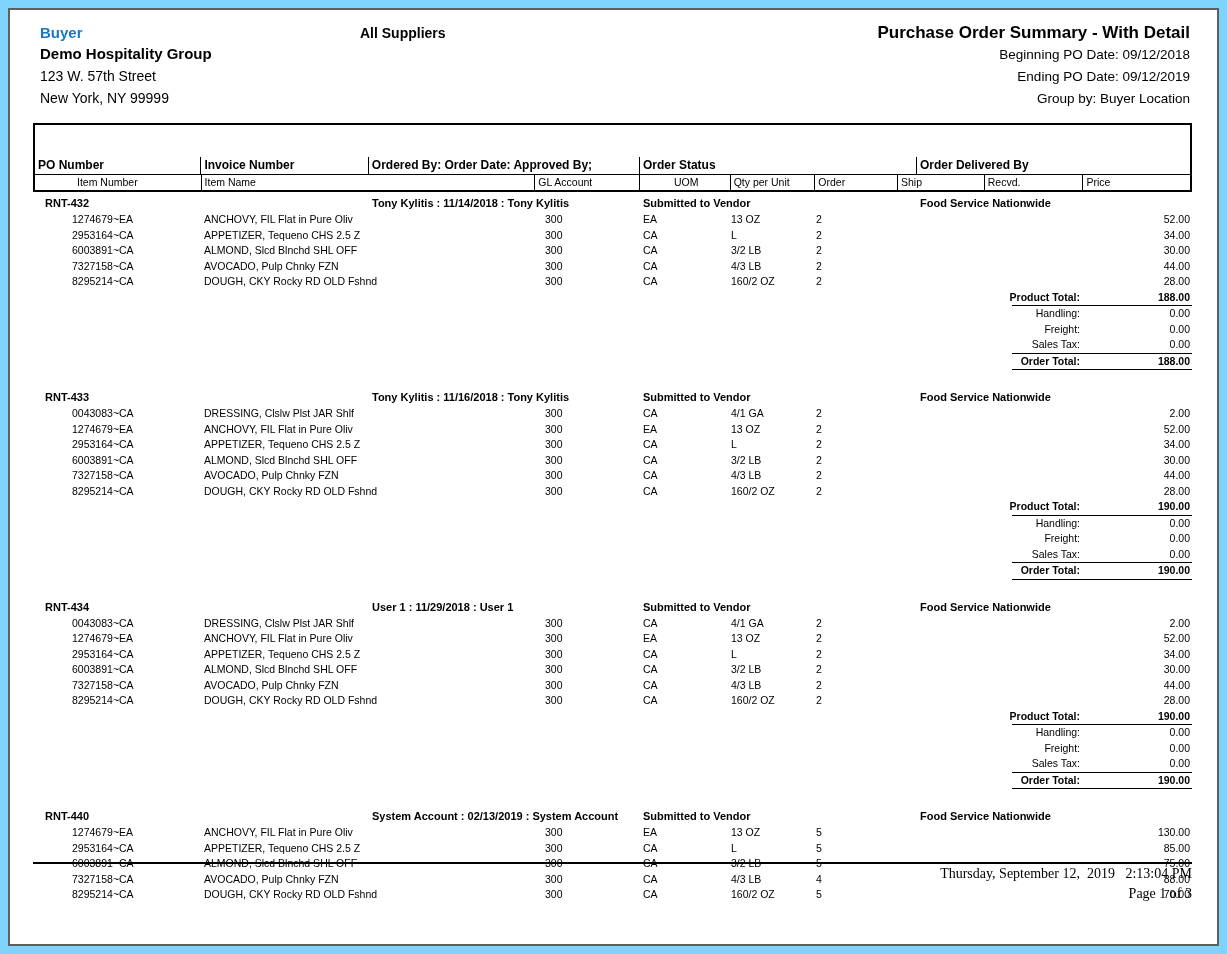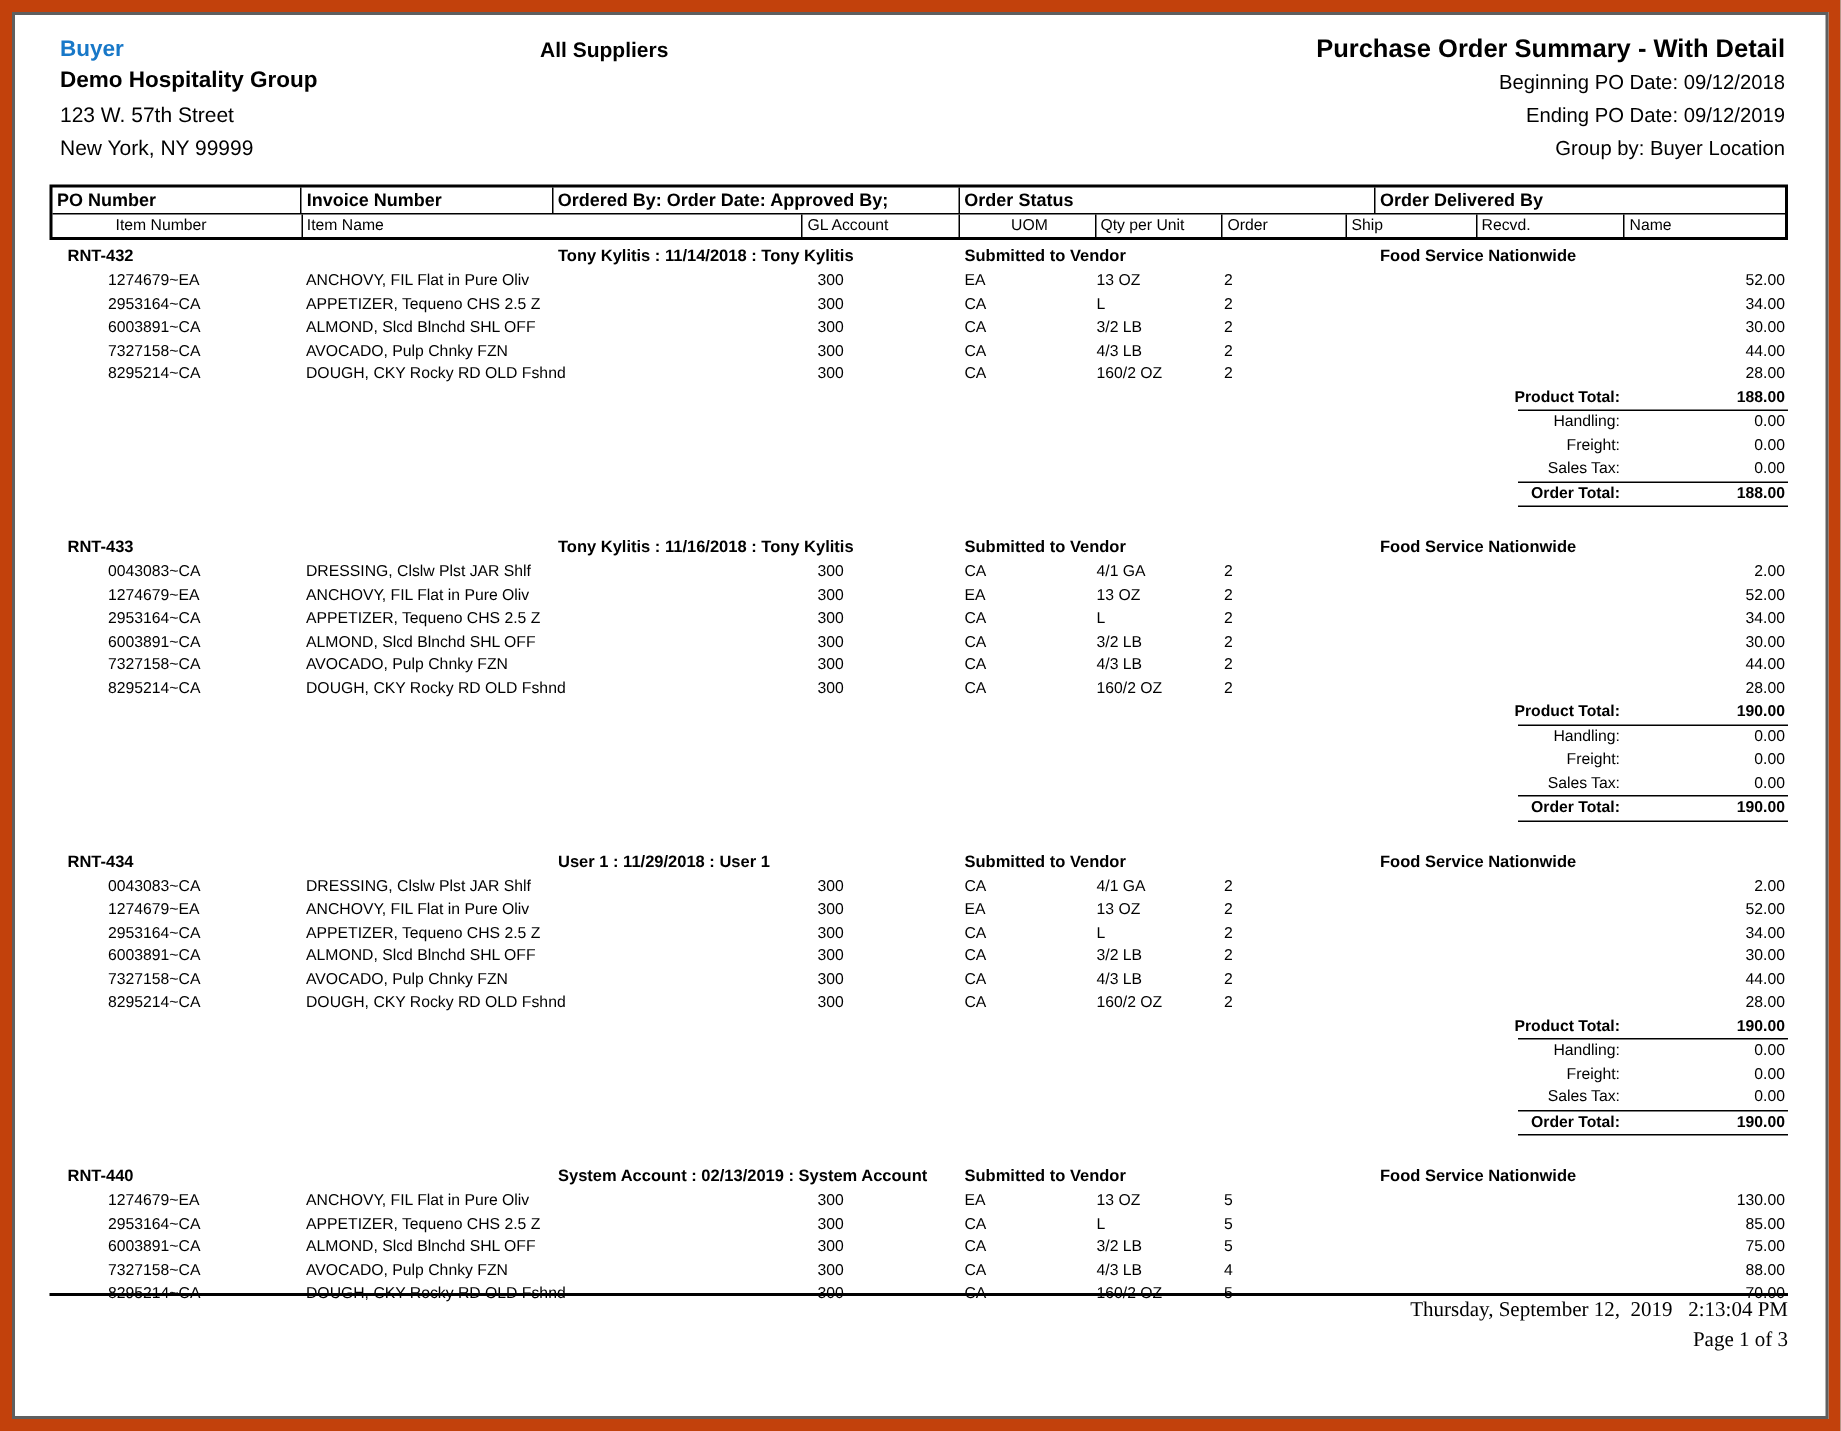--- a/index.html
+++ b/index.html
@@ -1,19 +1,19 @@
 <!DOCTYPE html>
 <html><head>
 <meta charset="utf-8">
 <style>
   html,body { margin:0; padding:0; background:#6e6e6e; }
   .frame {
     box-sizing:border-box;
     width:1227px; height:954px;
-    background:#c2410c;
+    background:#7dd3fc;
     padding:8px;
   }
   .page {
     box-sizing:border-box;
     position:relative;
     width:1211px; height:938px;
     background:#ffffff;
     border:2px solid #5f5f5f;
     font-family:"Liberation Sans", sans-serif;
     color:#000;
@@ -27,21 +27,21 @@
   .hdr-center { position:absolute; left:350px; top:15px; font-size:14px; font-weight:bold; }
   .hdr-right { position:absolute; right:27px; top:12px; text-align:right; }
   .rpt-title { font-size:17px; font-weight:bold; line-height:22px; }
   .rpt-sub   { font-size:13.5px; line-height:22px; }
   
   .tbl { position:absolute; left:23px; top:113px; width:1159px; }
   .thead { border:2px solid #000; box-sizing:border-box; }
   .hrow { display:flex; }
   .hrow.r1 .hc { font-size:12px; font-weight:bold; height:17px; line-height:17px; }
   .hrow.r2 .hc { font-size:10.5px; height:15px; line-height:15px; }
-  .hrow.r1 { border-bottom:1px solid #000; }
+  .hrow.r1 { border-bottom:1px solid #000;margin-top:32px; }
   .hc { box-sizing:border-box; padding-left:3px; border-right:1px solid #000; overflow:hidden; white-space:nowrap; }
   .hc:last-child { border-right:none; }
   .r1 .c1 { width:167px; } .r1 .c2 { width:168px; } .r1 .c3 { width:272px; }
   .r1 .c4 { width:278px; } .r1 .c5 { width:274px; }
   .r2 .c1 { width:167px; padding-left:42px; } .r2 .c2 { width:335px; } .r2 .c3 { width:105px; }
   .r2 .c4 { width:91px;text-align:center; } .r2 .c5 { width:85px; } .r2 .c6 { width:83px; }
   .r2 .c7 { width:87px; } .r2 .c8 { width:99px; } .r2 .c9 { width:107px; }
   
   .band { position:relative; height:16px; line-height:16px; background:#e2e2e2; font-size:11.5px; font-weight:bold; }
   .band .prop { position:absolute; left:5px; }
@@ -108,21 +108,21 @@
         </div>
         <div class="hrow r2">
           <div class="hc c1">Item Number</div>
           <div class="hc c2">Item Name</div>
           <div class="hc c3">GL Account</div>
           <div class="hc c4">UOM</div>
           <div class="hc c5">Qty per Unit</div>
           <div class="hc c6">Order</div>
           <div class="hc c7">Ship</div>
           <div class="hc c8">Recvd.</div>
-          <div class="hc c9">Name</div>
+          <div class="hc c9">Price</div>
         </div>
       </div>
 
 
       <div id="sections">
           <div class="section">
             <div class="srow shead">
               <span class="c po">RNT-432</span>
               <span class="c ordered">Tony Kylitis : 11/14/2018 : Tony Kylitis</span>
               <span class="c status">Submitted to Vendor</span>

